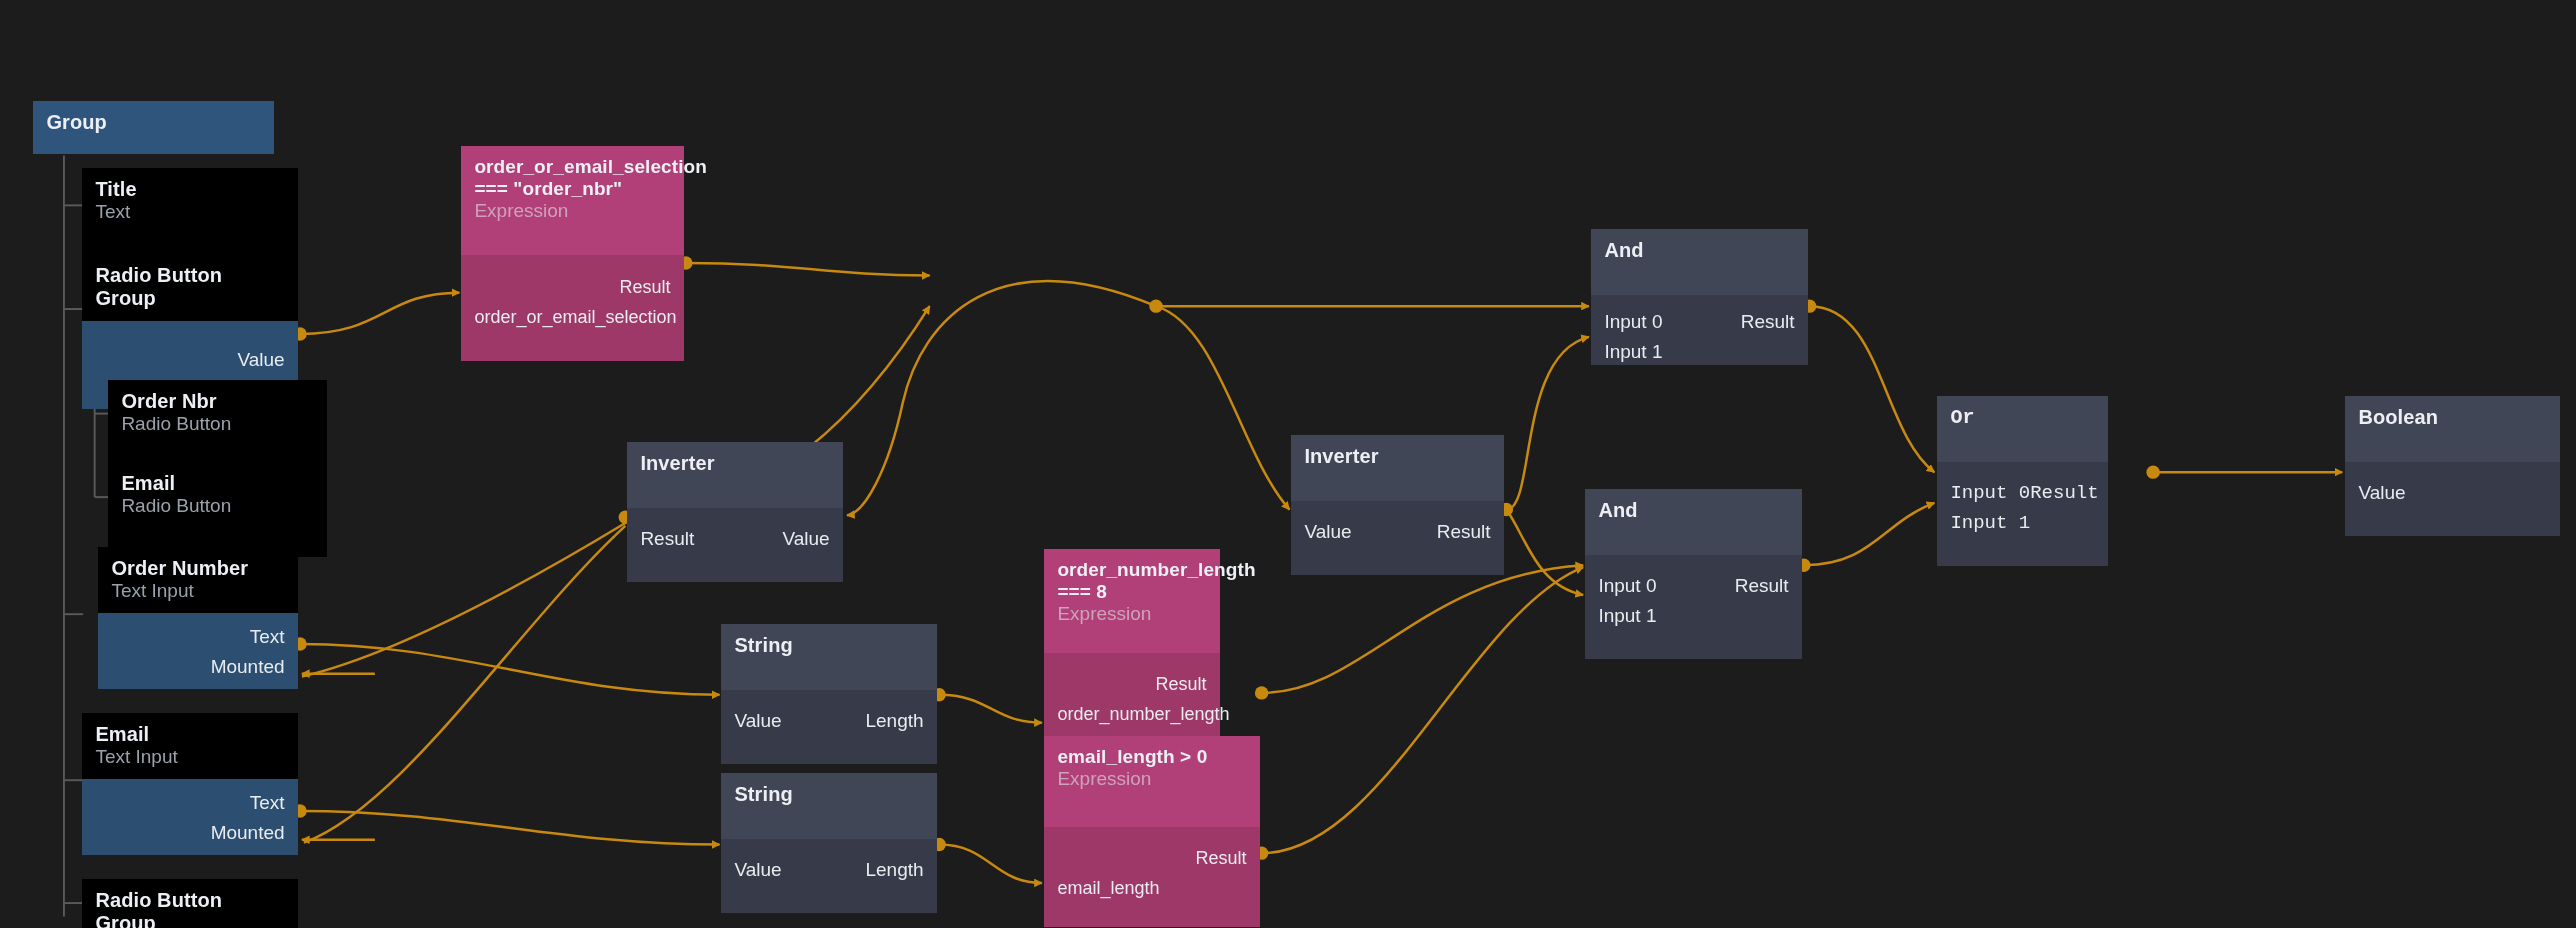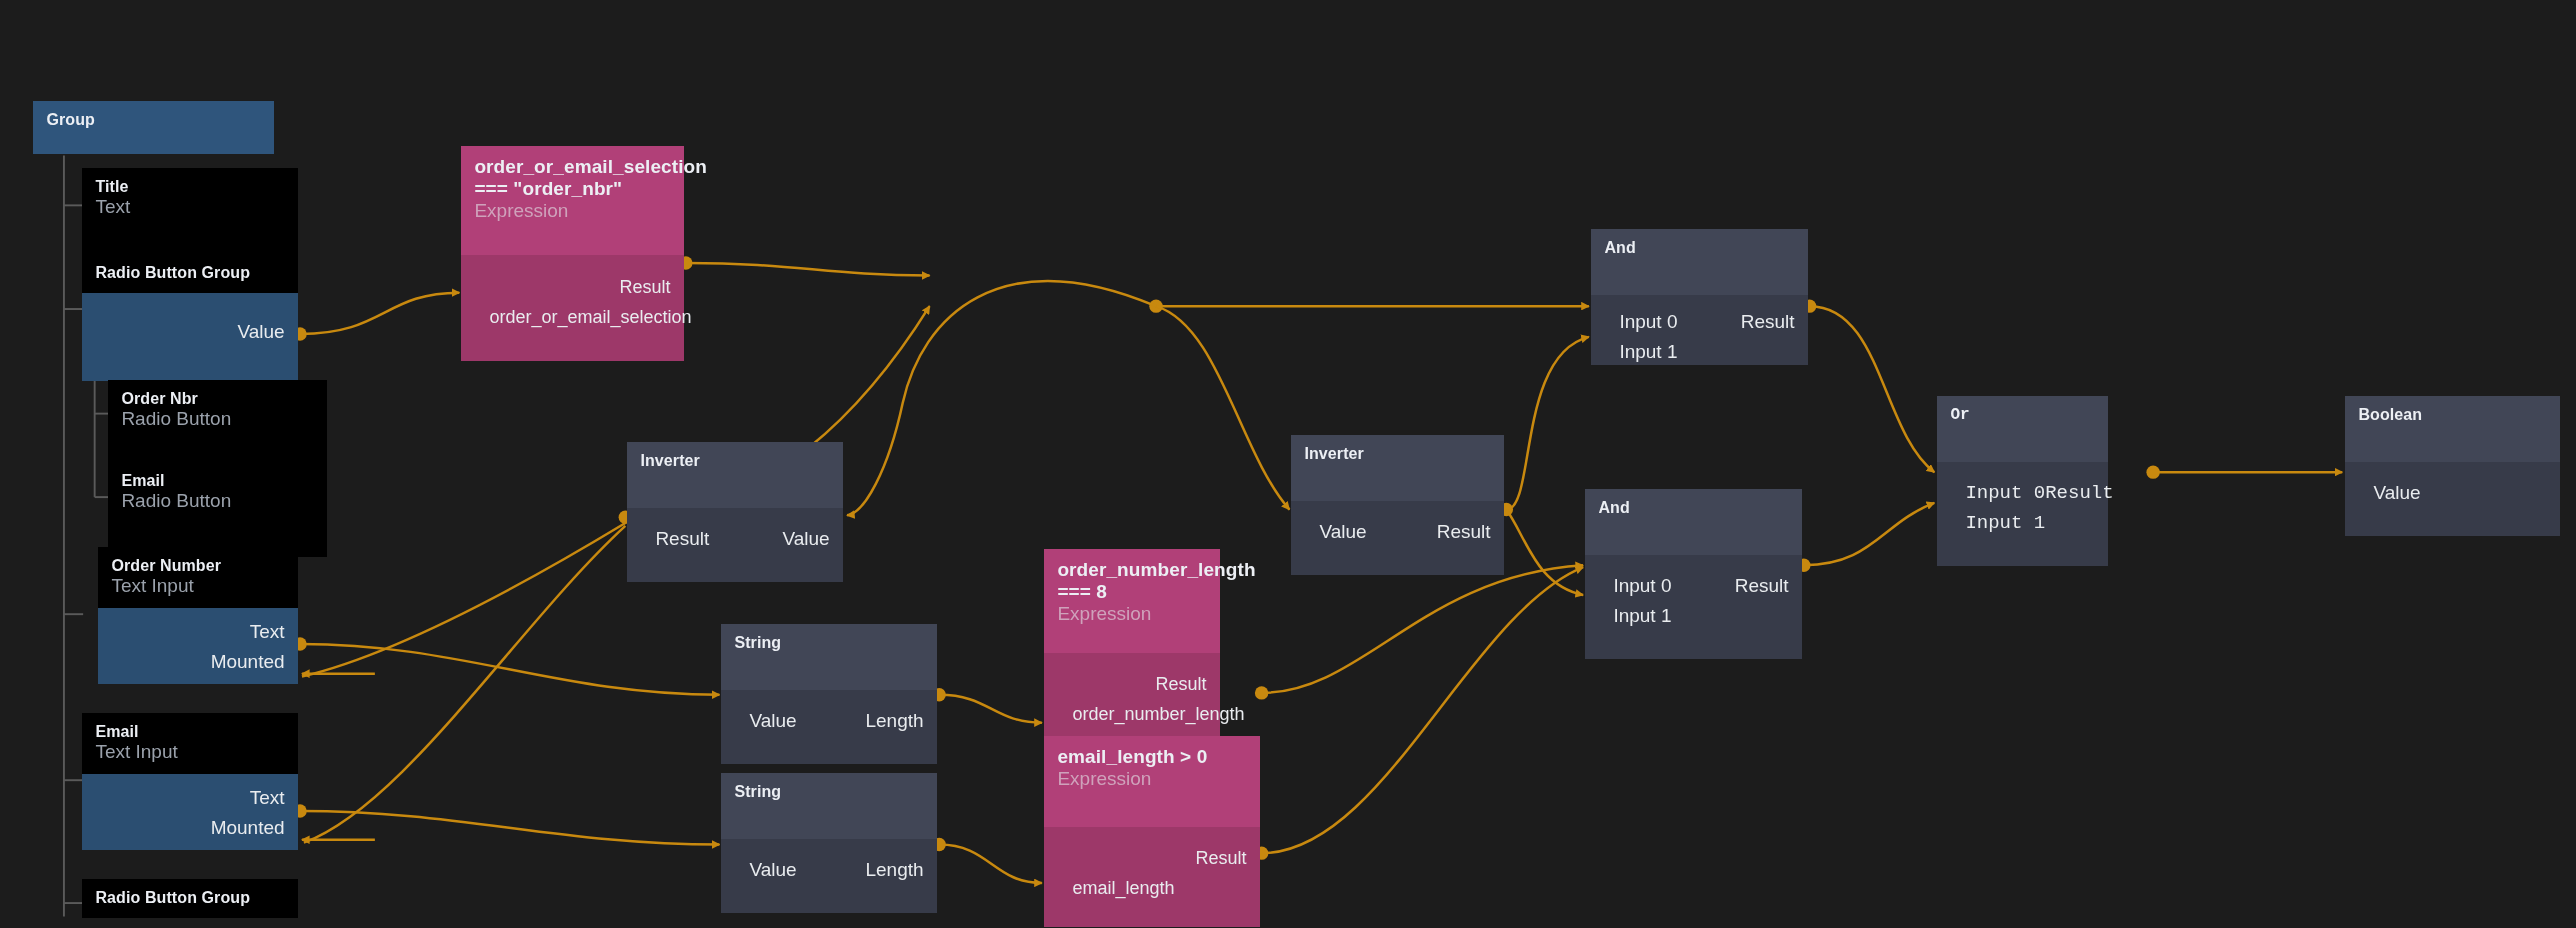--- a/index.html
+++ b/index.html
@@ -9,26 +9,26 @@
   }
   #canvas{position:absolute;inset:0;width:2576px;height:928px;background:#1c1c1c;}
   #edges{position:absolute;left:0;top:0;width:2576px;height:928px;pointer-events:none;}
   #tree{position:absolute;left:0;top:0;width:2576px;height:928px;pointer-events:none;}
 
   .node{position:absolute;box-sizing:border-box;}
   .node .hdr{
     padding:9.6px 13.4px 10.6px 13.4px;
     line-height:1.18;
   }
-  .node .ttl{font-size:16px;font-weight:bold;color:#eceff4;letter-spacing:0.1px;}
+  .node .ttl{font-size:20px;font-weight:bold;color:#eceff4;letter-spacing:0.1px;}
   .node .sub{font-size:19px;color:#9aa1ab;font-weight:normal;}
   .node .body{position:relative;}
   .port{
     position:relative;font-size:19px;color:#e9ecef;
-    height:30px;line-height:30px;white-space:nowrap;margin-left:15px;
+    height:30px;line-height:30px;white-space:nowrap;
   }
   .port.in{text-align:left;padding-left:13.4px;}
   .port.out{text-align:right;padding-right:13.4px;}
   .port.both{padding:0 13.4px;display:flex;justify-content:space-between;text-align:right;}
 
   
   .blue .hdr{background:#000000;}
   .blue .body{background:#2b4e71;}
   .blue.flat{background:#2f557c;}
   

